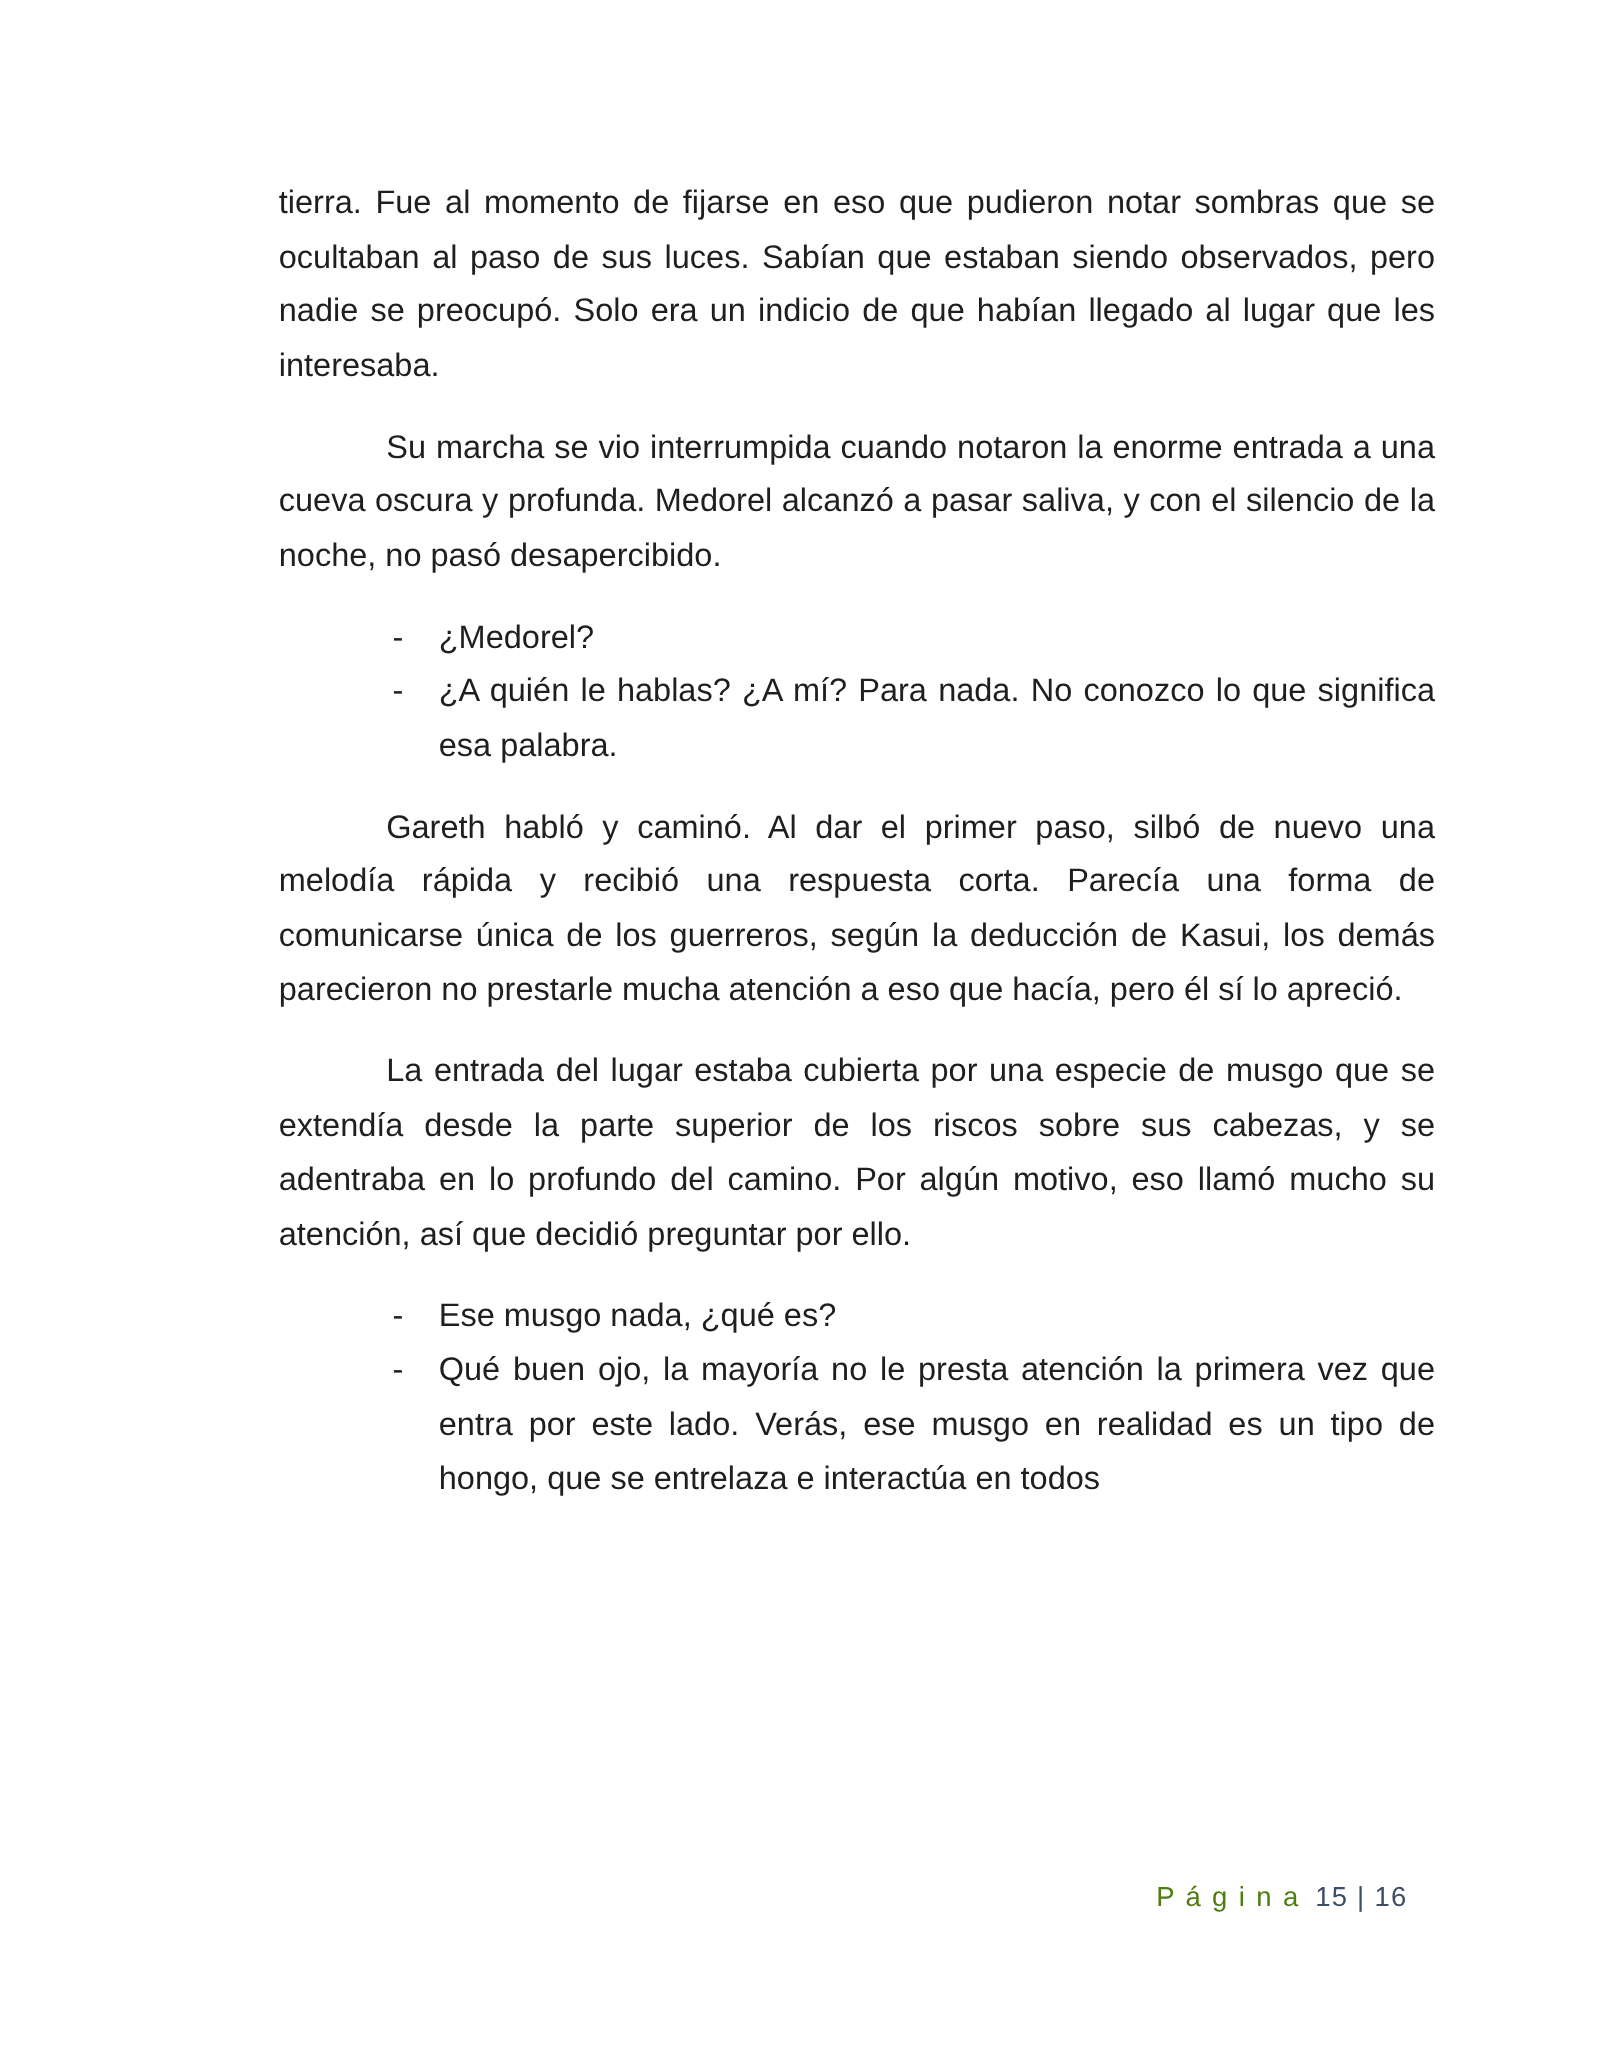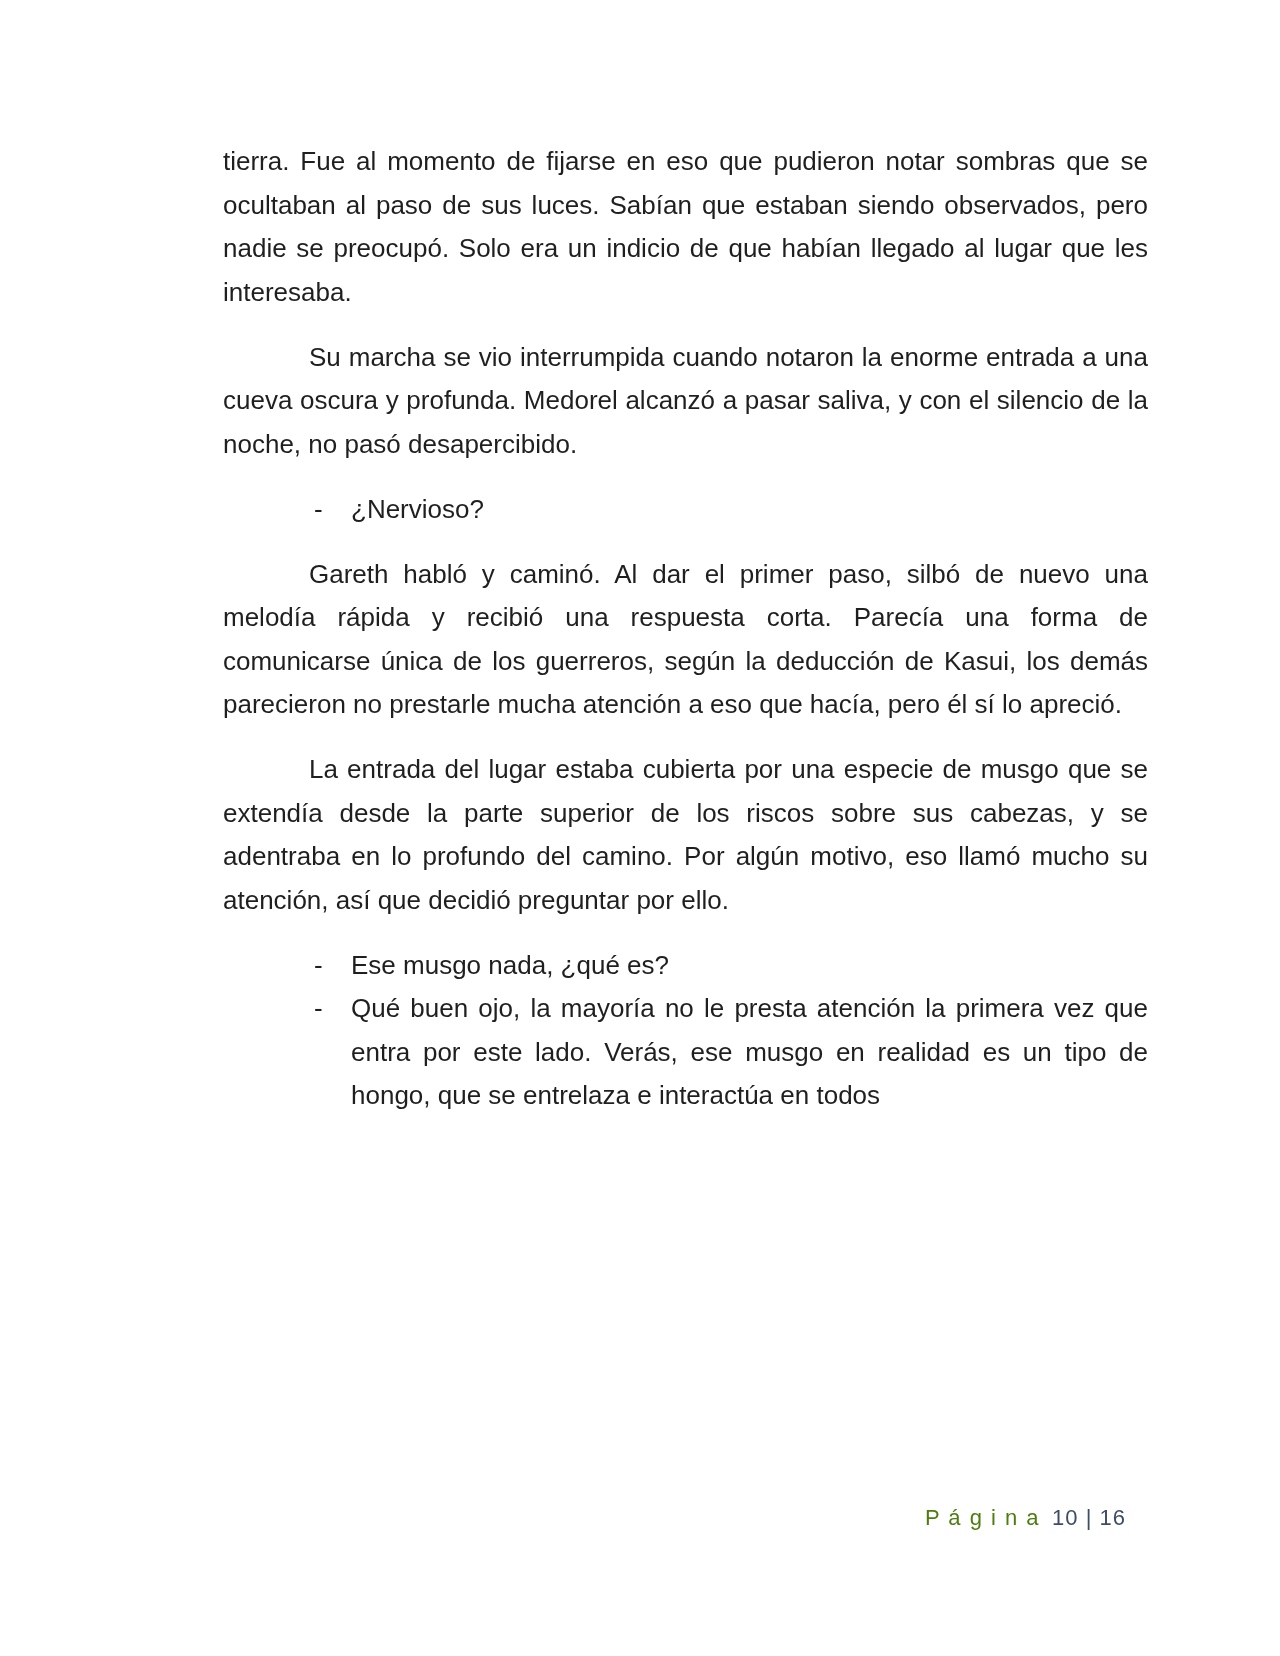--- a/index.html
+++ b/index.html
@@ -68,31 +68,32 @@
 <body>
 
 <div class="page">
   <div class="body-text">
 
     <p class="para first">tierra. Fue al momento de fijarse en eso que pudieron notar sombras que se ocultaban al paso de sus luces. Sabían que estaban siendo observados, pero nadie se preocupó. Solo era un indicio de que habían llegado al lugar que les interesaba.</p>
 
     <p class="para">Su marcha se vio interrumpida cuando notaron la enorme entrada a una cueva oscura y profunda. Medorel alcanzó a pasar saliva, y con el silencio de la noche, no pasó desapercibido.</p>
 
     <ul class="dialogue">
-      <li data-marker="-">¿Nervioso?</li>
+      <li data-marker="-">¿Medorel?</li>
+      <li data-marker="-">¿A quién le hablas? ¿A mí? Para nada. No conozco lo que significa esa palabra.</li>
     </ul>
 
     <p class="para">Gareth habló y caminó. Al dar el primer paso, silbó de nuevo una melodía rápida y recibió una respuesta corta. Parecía una forma de comunicarse única de los guerreros, según la deducción de Kasui, los demás parecieron no prestarle mucha atención a eso que hacía, pero él sí lo apreció.</p>
 
 
     <p class="para">La entrada del lugar estaba cubierta por una especie de musgo que se extendía desde la parte superior de los riscos sobre sus cabezas, y se adentraba en lo profundo del camino. Por algún motivo, eso llamó mucho su atención, así que decidió preguntar por ello.</p>
 
     <ul class="dialogue">
       <li data-marker="-">Ese musgo nada, ¿qué es?</li>
       <li data-marker="-">Qué buen ojo, la mayoría no le presta atención la primera vez que entra por este lado. Verás, ese musgo en realidad es un tipo de hongo, que se entrelaza e interactúa en todos</li>
     </ul>
 
   </div>
 
   <div class="footer">
-    <span class="footer-label">P á g i n a</span><span class="footer-number">10 | 16</span>
+    <span class="footer-label">P á g i n a</span><span class="footer-number">15 | 16</span>
   </div>
 </div>
 
 </body></html>

